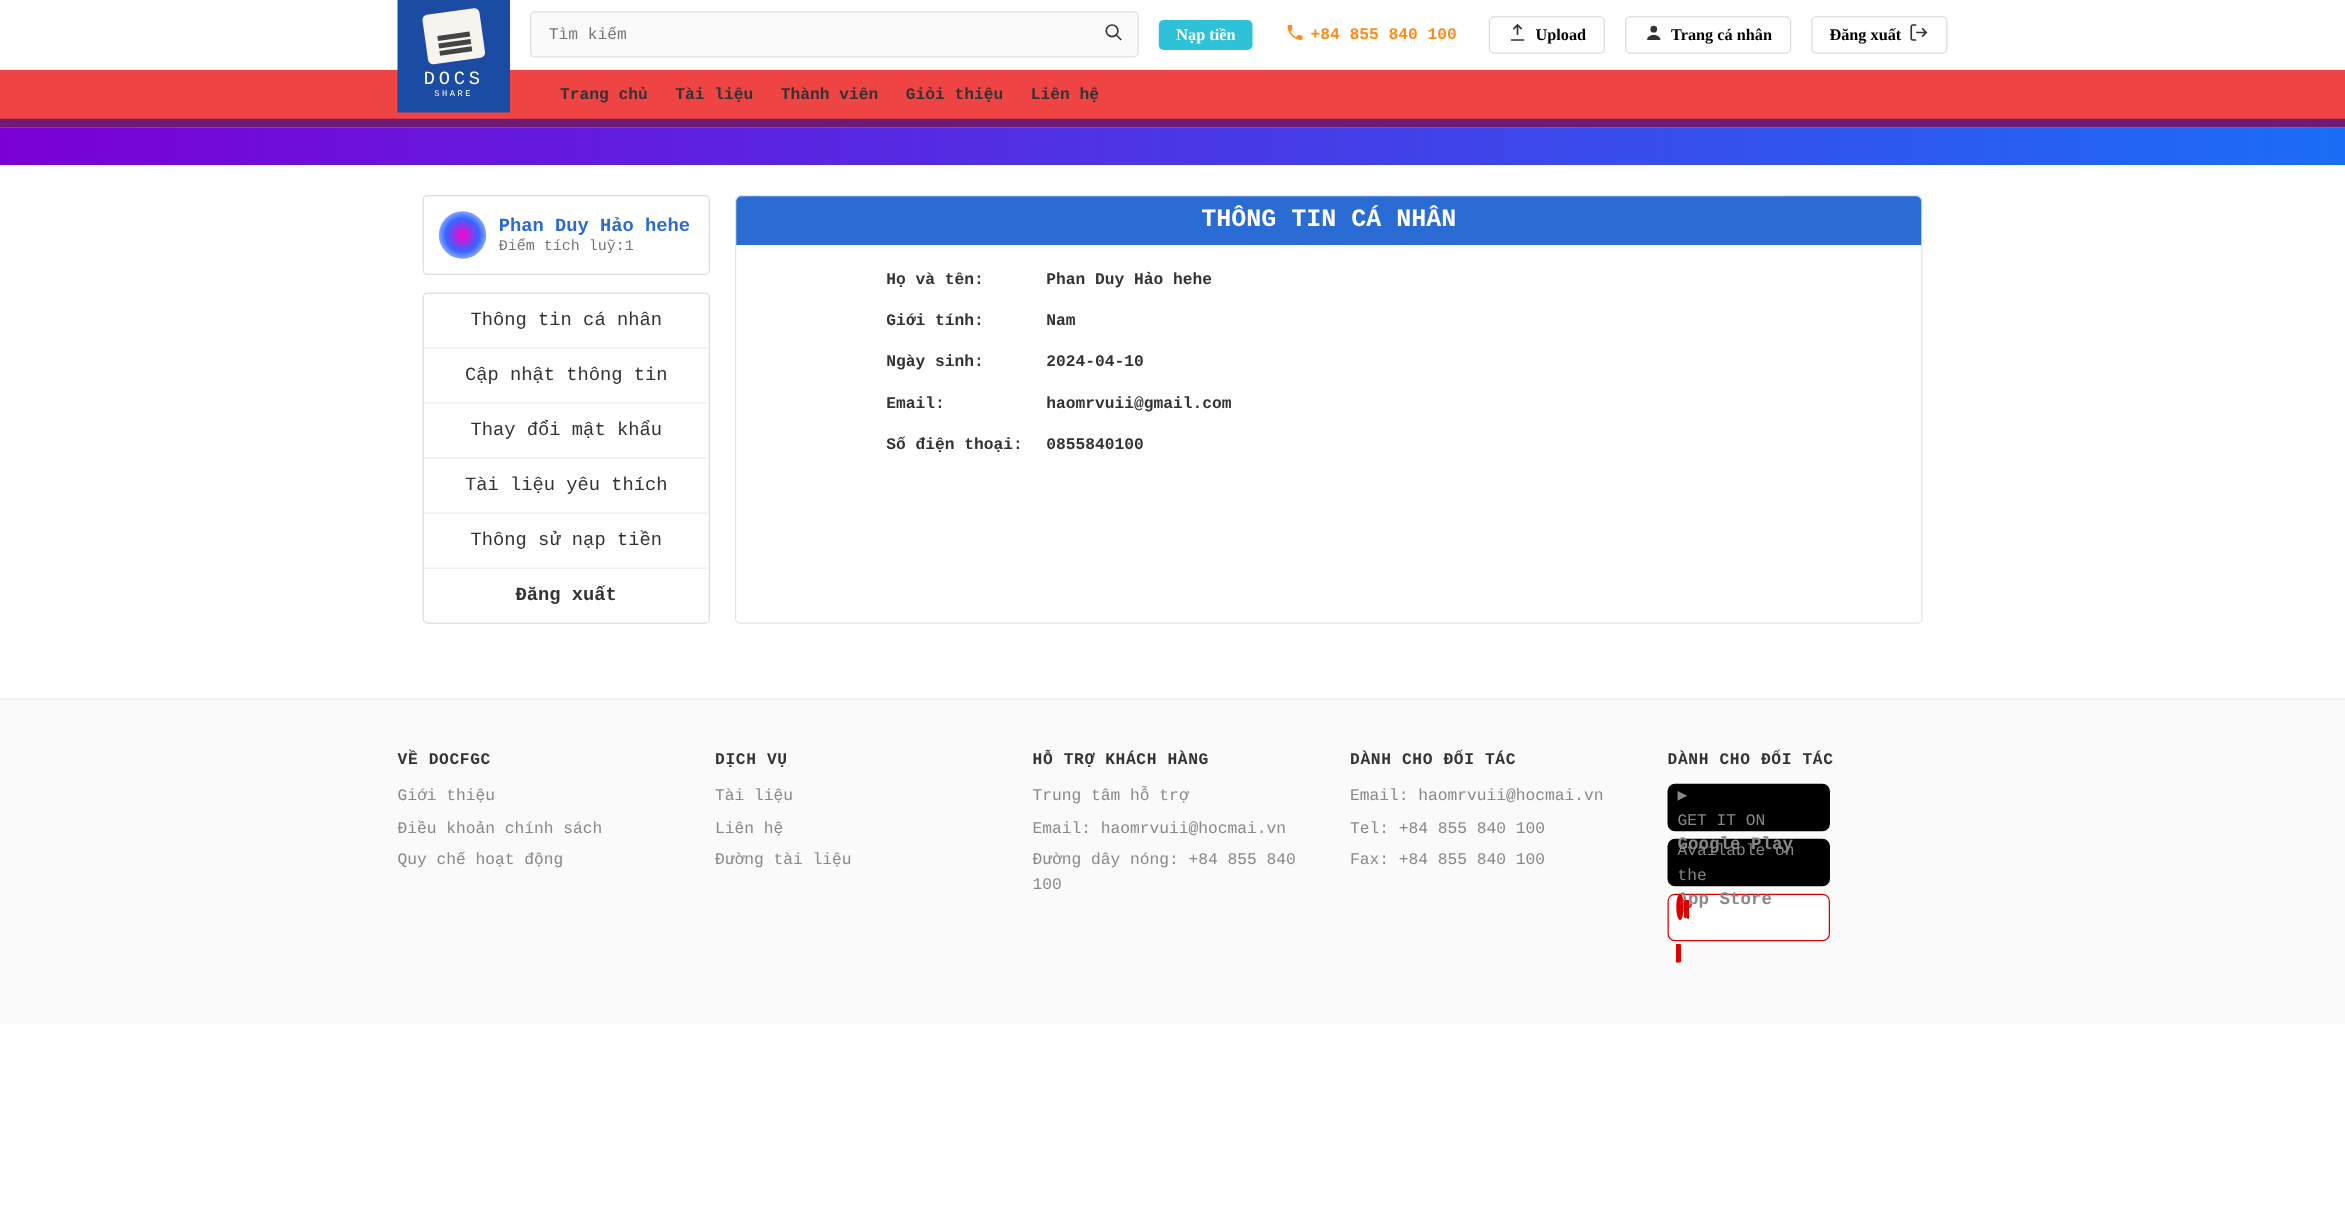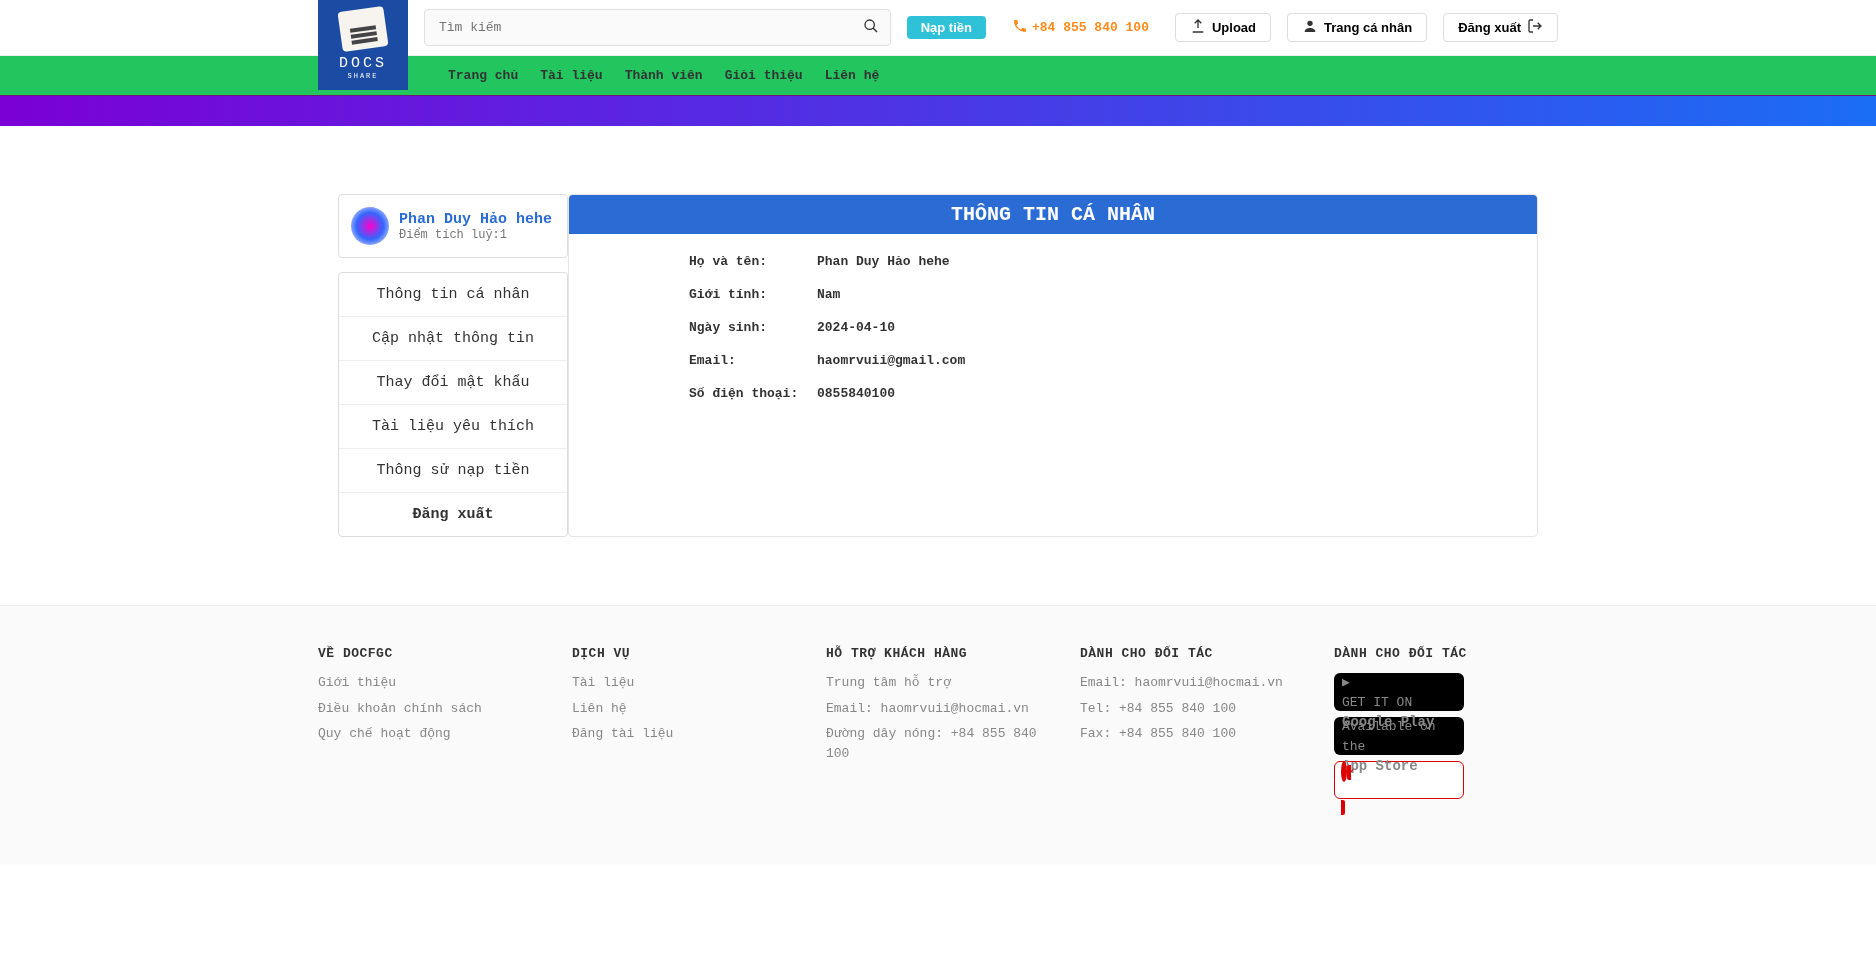--- a/index.html
+++ b/index.html
@@ -59,36 +59,36 @@
     font-family: inherit;
     font-size: 13px;
     background:#fafafa;
   }
   .search-icon { position: absolute; right: 12px; top: 50%; transform: translateY(-50%); font-weight:bold;}
   .btn {
     padding: 4px 14px;
     border: 1px solid #ddd;
     border-radius: 4px;
     background: #fff;
-    font-family: Liberation Sans, sans-serif;
+    font-family: Liberation Serif, serif;
     font-size: 13px;
     font-weight: bold;
     cursor: pointer;
     display: inline-flex;
     align-items: center;
     gap: 6px;
     white-space: nowrap;
   }
   .btn-naptien { background: #2fc1d8; color: #fff; border: none; }
   .phone-link { color: #ff8c1a; font-weight: bold; display: inline-flex; align-items:center; gap:4px; padding:8px 10px;text-align:center; }
-  .navbar-row { background: #22c55e; border-bottom: 1px solid #701a75; }
+  .navbar-row { background: #ef4444; border-bottom: 7px solid #701a75; }
   .navbar { max-width: 1240px; margin: 0 auto; display: flex; gap: 22px; padding: 12px 0 12px 130px; font-weight: bold; }
   .navbar a { color: #333; text-decoration: none; cursor:pointer; }
   .gradient-bar { height: 30px; background: linear-gradient(90deg, #7b00d6, #1b6df5); }
-  .content-wrap { max-width: 1240px; margin: 68px auto; display: flex; padding: 0 20px; }
+  .content-wrap { max-width: 1240px; margin: 24px auto; display: flex; gap: 20px; padding: 0 20px; }
   .side { width: 230px; }
   .card { border: 1px solid #ddd; border-radius: 4px; padding: 12px; margin-bottom: 14px; display:flex; gap:10px; align-items:center;}
   .avatar { width: 38px; height: 38px; border-radius: 50%; background: radial-gradient(circle,#f0c,#36f,#fff); }
   .username { color: #2a6bd4; font-weight: bold; font-size: 15px; }
   .points { color: #777; font-size: 12px; }
   .menu { border: 1px solid #ddd; border-radius: 4px; overflow:hidden; }
   .menu-item { padding: 13px 10px; text-align: center; font-size: 15px; font-weight: 500; border-bottom: 1px solid #eee; cursor:pointer;}
   .menu-item:last-child { border-bottom:none; font-weight:bold;}
   .main { flex: 1; border: 1px solid #e5e5e5; border-radius: 4px; }
   .main-header {
@@ -240,21 +240,21 @@
     <div class="fcol">
       <h4>VỀ DOCFGC</h4>
       <a>Giới thiệu</a>
       <a>Điều khoản chính sách</a>
       <a>Quy chế hoạt động</a>
     </div>
     <div class="fcol">
       <h4>DỊCH VỤ</h4>
       <a>Tài liệu</a>
       <a>Liên hệ</a>
-      <a>Đăng tài liệu</a>
+      <a>Đường tài liệu</a>
     </div>
     <div class="fcol">
       <h4>HỖ TRỢ KHÁCH HÀNG</h4>
       <a>Trung tâm hỗ trợ</a>
       <div>Email: haomrvuii@hocmai.vn</div>
       <div>Đường dây nóng: +84 855 840 100</div>
     </div>
     <div class="fcol">
       <h4>DÀNH CHO ĐỐI TÁC</h4>
       <div>Email: haomrvuii@hocmai.vn</div>

